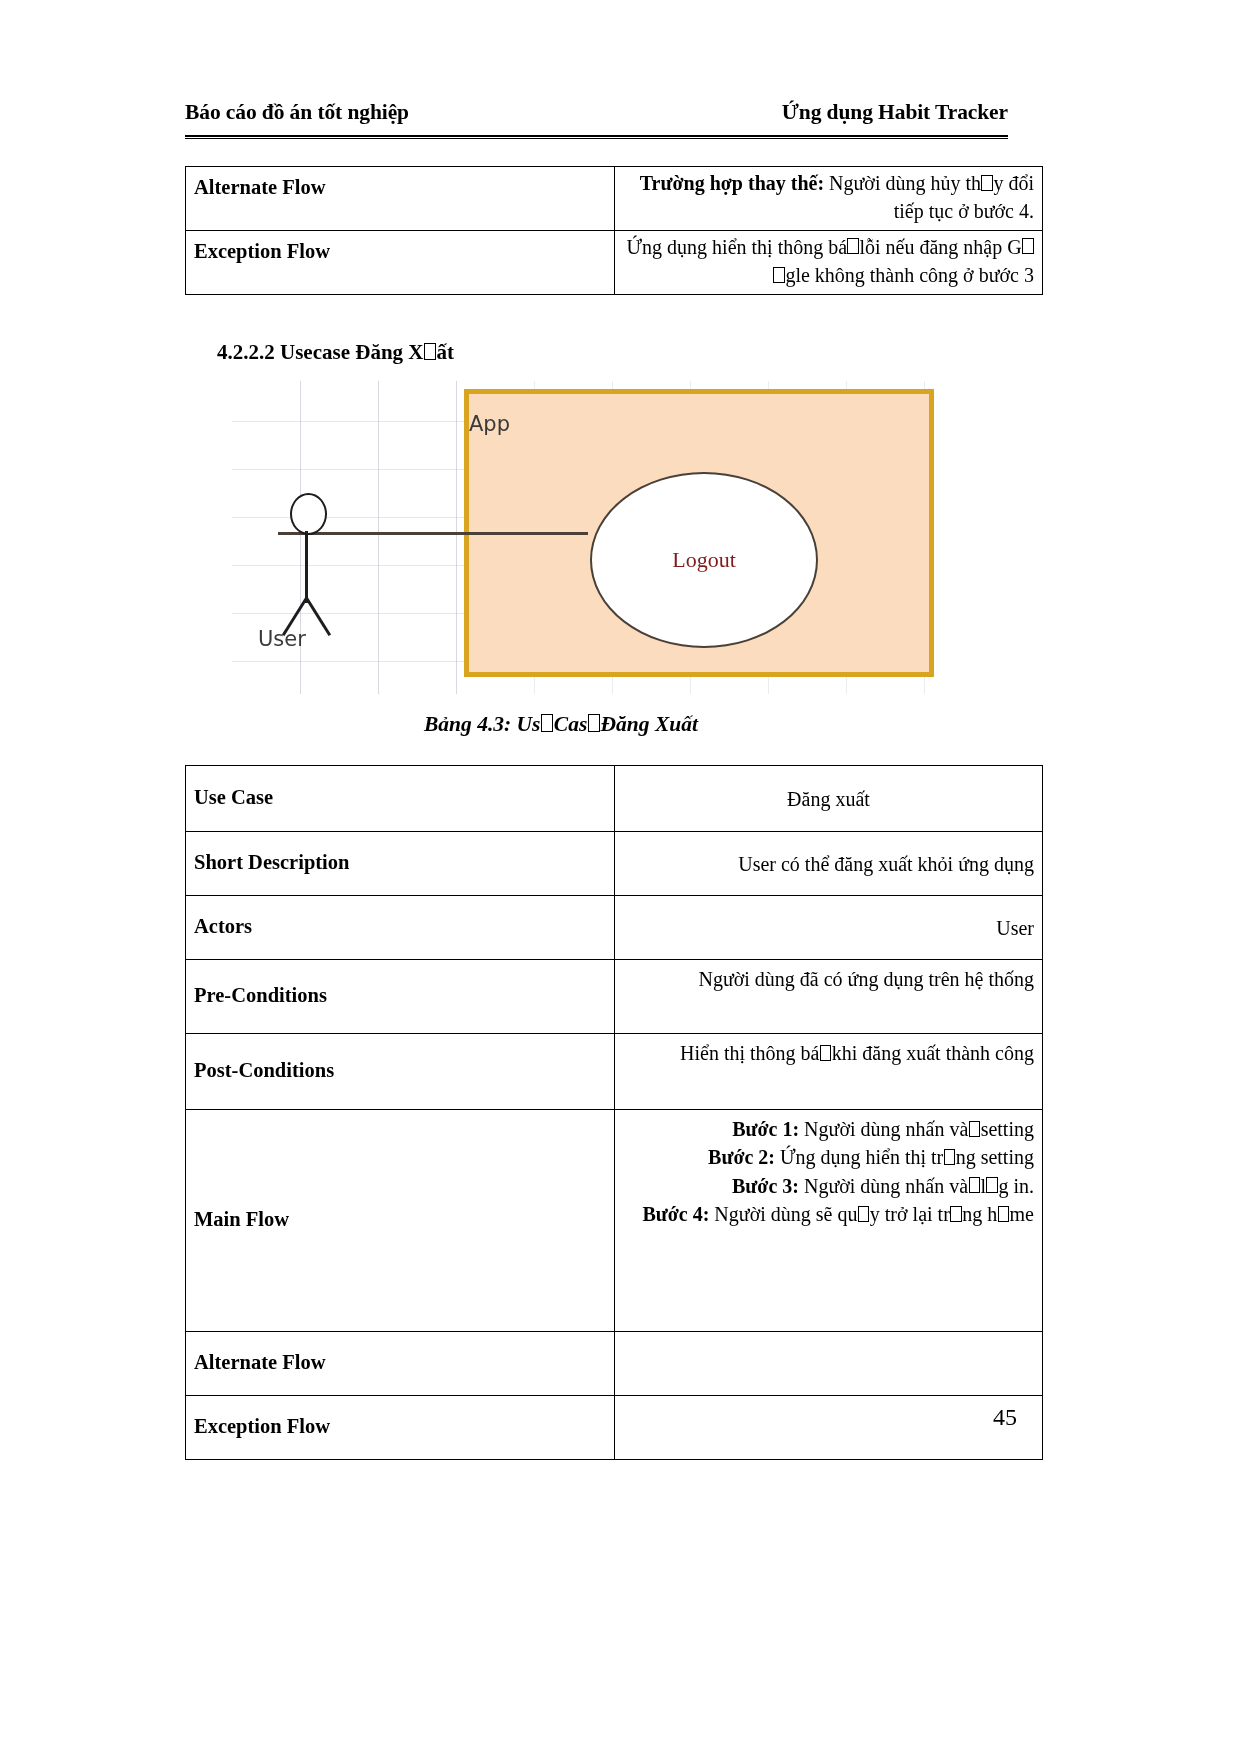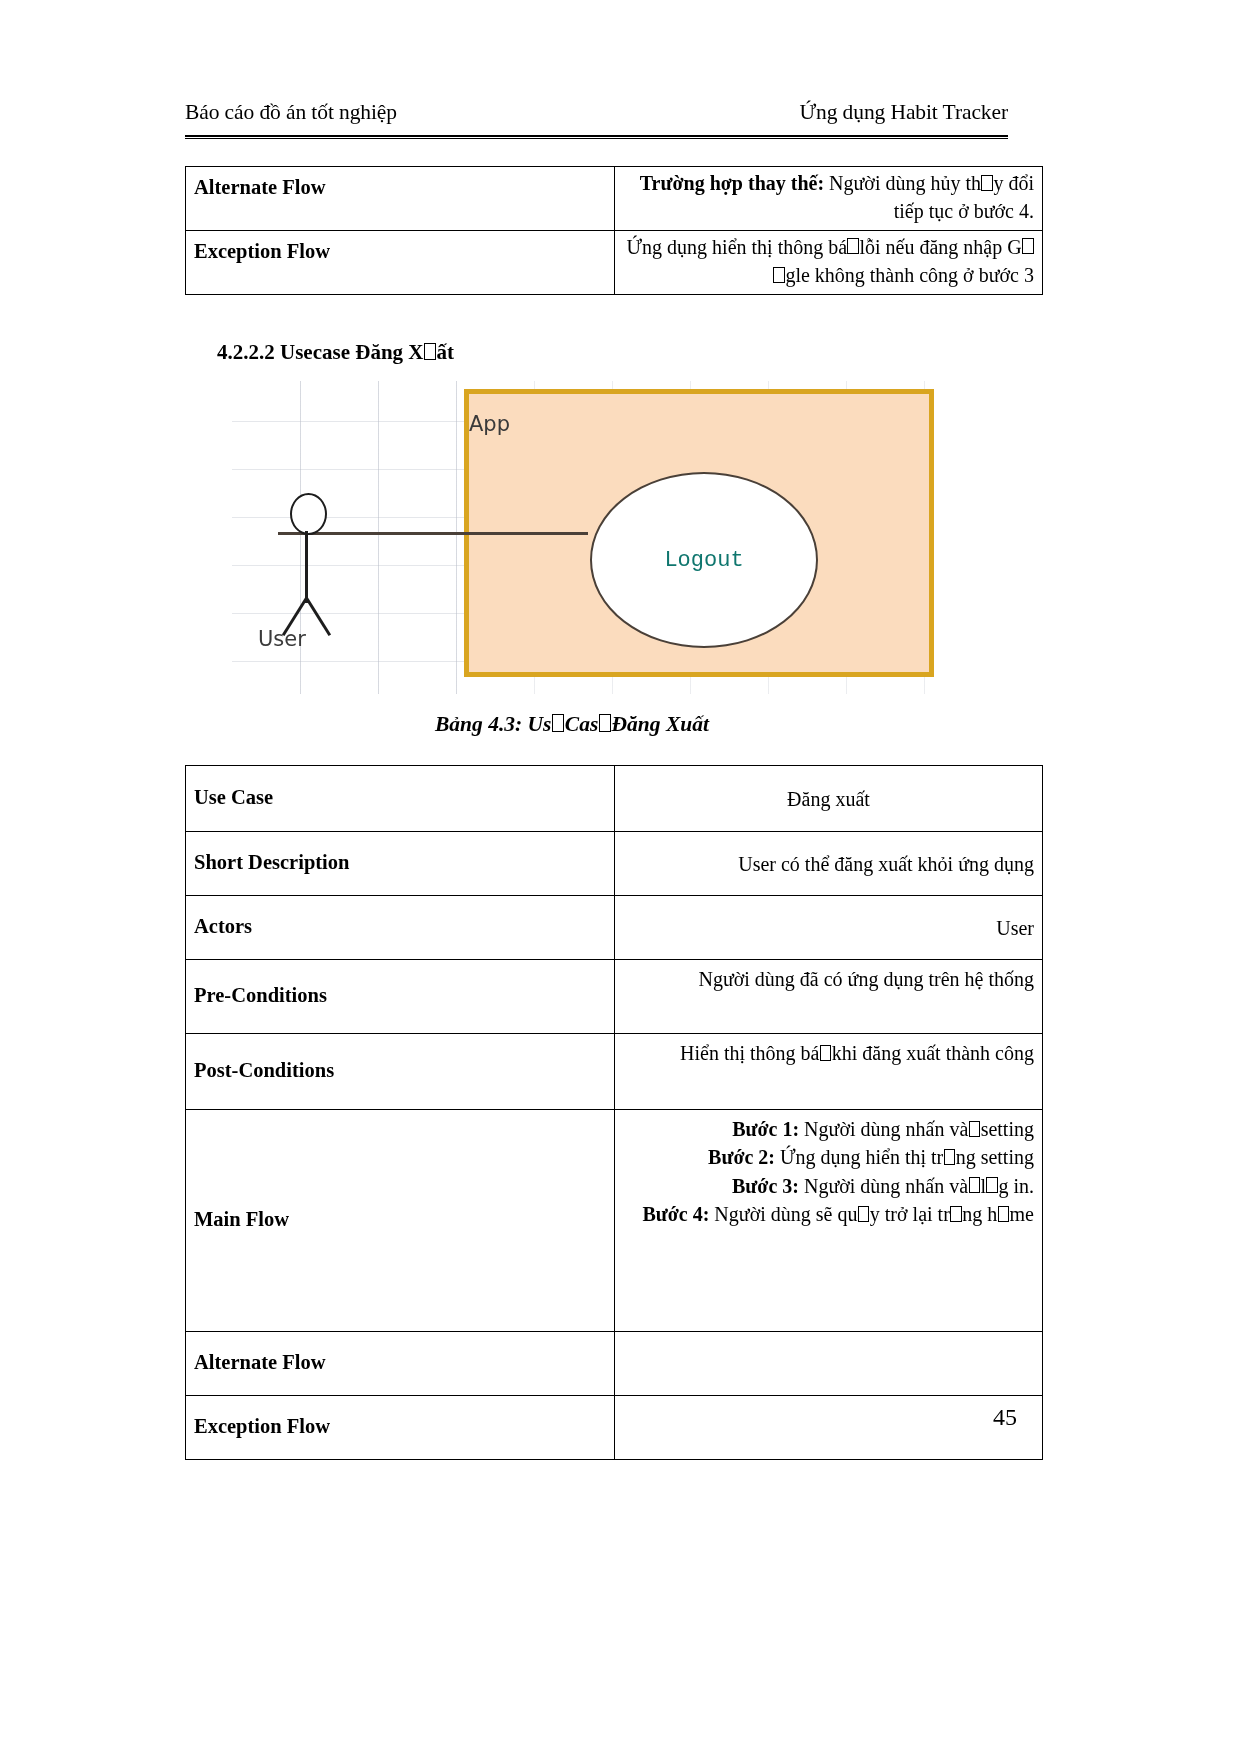--- a/index.html
+++ b/index.html
@@ -27,21 +27,21 @@
 
   
   .doc-header {
     position: absolute;
     left: 185px;
     top: 100px;
     width: 823px;
     display: flex;
     justify-content: space-between;
     align-items: flex-end;
-    font-weight: normal;
+    font-weight: bold;
     font-size: 21.5px;
     letter-spacing: -0.1px;
   }
   .doc-header .hdr-left { white-space: nowrap; }
   .doc-header .hdr-right { white-space: nowrap; margin-left: 40px; }
 
   .header-rule {
     position: absolute;
     left: 185px;
     top: 135px;
@@ -156,23 +156,23 @@
     width: 224px;
     height: 172px;
     border: 2.2px solid #4a4038;
     border-radius: 50%;
     background: #ffffff;
     display: flex;
     align-items: center;
     justify-content: center;
   }
   .ellipse-label {
-    font-family: Liberation Mono, monospace;
+    font-family: Liberation Serif, serif;
     font-size: 22px;
-    color: #0f766e;
+    color: #7f1d1d;
   }
   .assoc-line {
     position: absolute;
     left: 46px;
     top: 151px;
     width: 310px;
     height: 3px;
     background: #4a4038;
   }
   .actor {
@@ -215,21 +215,21 @@
     left: 26px;
     top: 246px;
     font-family: "DejaVu Sans", "Liberation Sans", sans-serif;
     font-size: 21px;
     color: #3a3a3a;
   }
 
   
   .fig-caption {
     position: absolute;
-    left: 15px;
+    left: 4px;
     top: 712px;
     width: 1114px;
     text-align: center;
     font-style: italic;
     font-weight: bold;
     font-size: 21.5px;
   }
 
   
   .tbl-main {

